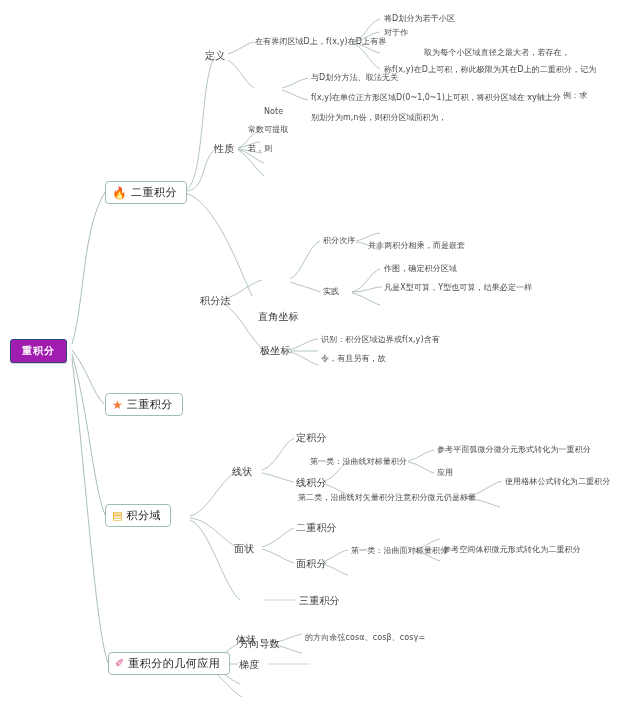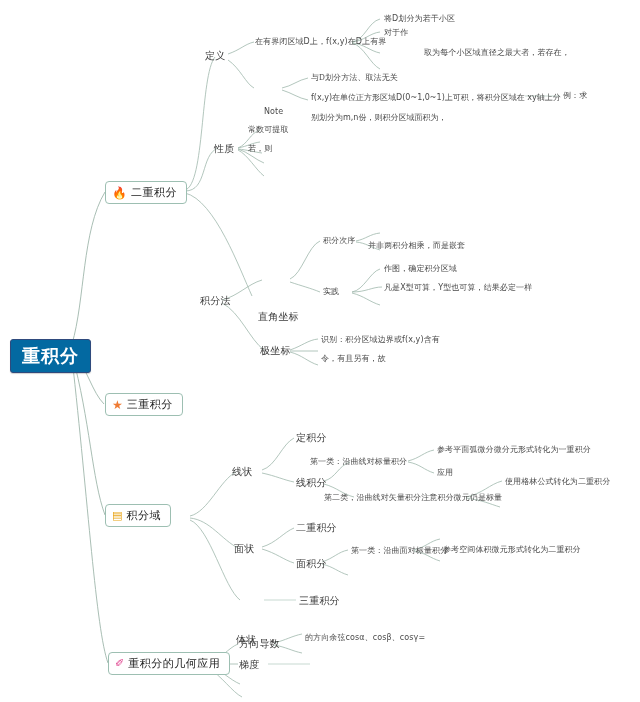--- a/index.html
+++ b/index.html
@@ -9,24 +9,24 @@
     font-family:"DejaVu Sans","Liberation Sans",sans-serif;
     overflow:hidden;
     position:relative;
   }
   #canvas{position:absolute;left:0;top:0;width:640px;height:702px;}
   svg.links{position:absolute;left:0;top:0;width:640px;height:702px;pointer-events:none;}
   .node{position:absolute;white-space:nowrap;}
 
   
   .root{
-    background:#0369a1;
+    background:#a21caf;
     border:1px solid #2f4a7d;
     color:#ffffff;
-    font-size:18px;
+    font-size:10px;
     font-weight:bold;
     padding:4px 11px;
     border-radius:3px;
     letter-spacing:1px;
     box-shadow:0 1px 1px rgba(0,0,0,.18);
   }
   
   .boxed{
     background:#ffffff;
     border:1px solid #9dbfb2;
@@ -185,23 +185,24 @@
     <span class="lbl">重积分的几何应用</span>
   </div>
 
   <div class="t" style="left:205px;top:49px;">定义</div>
 
   <div class="t2" style="left:255px;top:36px;">在有界闭区域D上，f(x,y)在D上有界</div>
 
   <div class="t2" style="left:384px;top:13px;">将D划分为若干小区</div>
   <div class="t2" style="left:384px;top:27px;">对于作</div>
   <div class="t2" style="left:384px;top:47px;margin-left:40px;">取为每个小区域直径之最大者，若存在，</div>
+  <div class="t2" style="left:384px;top:64px;">称f(x,y)在D上可积，称此极限为其在D上的二重积分，记为</div>
 
   <div class="t2" style="left:264px;top:83px;margin-top:24px;">Note</div>
-  <div class="t2" style="left:311px;top:72px;font-family:Liberation Serif, serif;">与D划分方法、取法无关</div>
+  <div class="t2" style="left:311px;top:72px;">与D划分方法、取法无关</div>
   <div class="wrapbox" style="left:311px;top:88px;width:250px;">f(x,y)在单位正方形区域D(0~1,0~1)上可积，将积分区域在 xy轴上分别划分为m,n份，则积分区域面积为，</div>
   <div class="t2" style="left:563px;top:90px;">例：求</div>
 
   <div class="t" style="left:214px;top:142px;">性质</div>
   <div class="t2" style="left:248px;top:124px;">常数可提取</div>
   <div class="t2" style="left:248px;top:143px;">若，则</div>
 
   <div class="t" style="left:200px;top:294px;">积分法</div>
 
   <div class="t" style="left:258px;top:273px;margin-top:37px;">直角坐标</div>
@@ -220,21 +221,21 @@
   <div class="t" style="left:232px;top:465px;">线状</div>
 
   <div class="t" style="left:296px;top:431px;">定积分</div>
 
   <div class="t" style="left:296px;top:476px;">线积分</div>
 
   <div class="t2" style="left:310px;top:456px;">第一类：沿曲线对标量积分</div>
   <div class="t2" style="left:437px;top:444px;">参考平面弧微分微分元形式转化为一重积分</div>
   <div class="t2" style="left:437px;top:467px;">应用</div>
 
-  <div class="t2" style="left:324px;top:492px;">第二类，沿曲线对矢量积分注意积分微元仍是标量</div>
+  <div class="t2" style="left:298px;top:492px;">第二类，沿曲线对矢量积分注意积分微元仍是标量</div>
   <div class="t2" style="left:505px;top:476px;">使用格林公式转化为二重积分</div>
 
   <div class="t" style="left:234px;top:542px;">面状</div>
   <div class="t" style="left:296px;top:521px;">二重积分</div>
   <div class="t" style="left:296px;top:557px;">面积分</div>
   <div class="t2" style="left:351px;top:545px;">第一类：沿曲面对标量积分</div>
   <div class="t2" style="left:443px;top:544px;">参考空间体积微元形式转化为二重积分</div>
 
   <div class="t" style="left:236px;top:594px;margin-top:39px;">体状</div>
   <div class="t" style="left:299px;top:594px;">三重积分</div>

